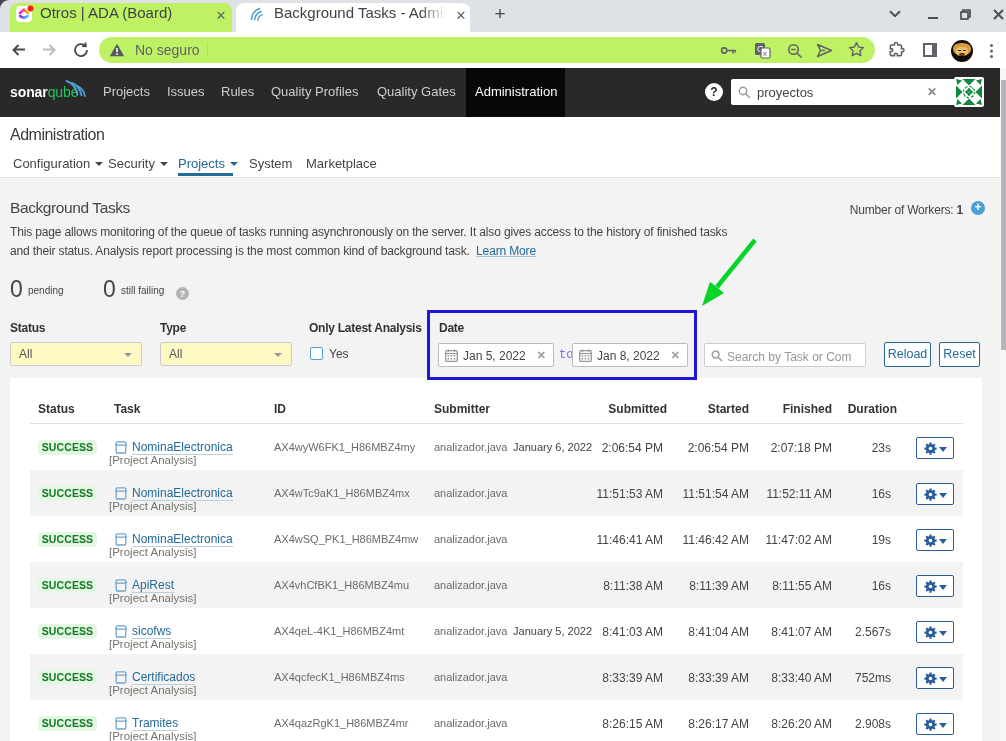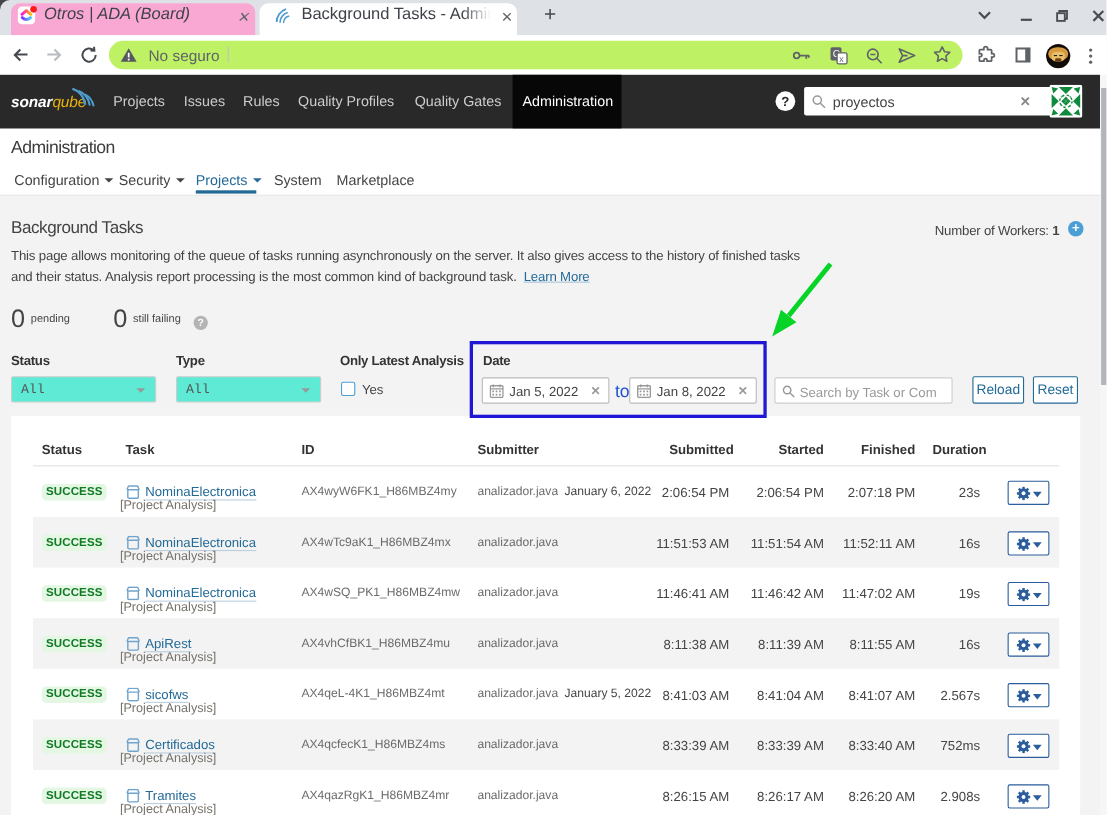--- a/index.html
+++ b/index.html
@@ -3,40 +3,40 @@
 <meta charset="utf-8">
 <style>
 * { margin:0; padding:0; box-sizing:border-box; }
 html,body { width:1006px; height:741px; overflow:hidden; }
 body { font-family:"Liberation Sans", sans-serif; position:relative; background:#fff; }
 .abs { position:absolute; }
 
 
 #frame { left:0; top:0; width:1006px; height:32px; background:#dee1e6; }
 #corner-l { left:0; top:0; }
-#tab1 { left:10px; top:3px; width:222px; height:29px; background:#f9a8d4; border-radius:8px 8px 0 0;font-style:italic; }
+#tab1 { left:10px; top:3px; width:222px; height:29px; background:#bef264; border-radius:8px 8px 0 0; }
 #tab1-title { left:30px; top:1px; font-size:15px; color:#3f4248; }
 #tab1-close { left:204px; top:5.5px; width:14px; height:14px; }
 #tab2 { left:236px; top:3px; width:234px; height:29px; background:#fff; border-radius:8px 8px 0 0; }
 #tab2-title { left:38px; top:0.5px; font-size:15px; color:#3f4248; width:172px; overflow:hidden; white-space:nowrap;
   -webkit-mask-image:linear-gradient(90deg,#000 85%,transparent 100%); }
 .tclose { color:#5f6368; font-size:13px; line-height:14px; text-align:center; width:14px; height:14px; }
 #newtab { left:491px; top:4px; width:18px; height:20px; color:#45494d; font-size:19px; line-height:20px; text-align:center; font-weight:400; }
 
 
 #toolbar { left:0; top:32px; width:1006px; height:36px; background:#fff; }
 #omnibox { left:99px; top:5px; width:776px; height:26px; background:#bef264; border-radius:13px; }
 .navic { top:8px; }
 #urltext { left:118px; top:4.5px; font-size:14px; color:#26282b; white-space:nowrap; }
 #nosec { left:36px; top:5px; font-size:14px; color:#5f6368; }
 
 
 #snav { left:0; top:68px; width:1000px; height:49px; background:#292929; }
 #slogo { left:10px; top:16px; font-size:14px; color:#fff; letter-spacing:-0.1px; }
-#slogo b { font-weight:700;font-style:italic; } #slogo span { font-weight:400; color:#eab308;font-style:italic; }
+#slogo b { font-weight:700; } #slogo span { font-weight:400; color:#22c55e; }
 .sm { top:16px; font-size:13px; color:#cdcdcd; }
 #sadmin { left:466px; top:0; width:99px; height:49px; background:#070707; }
 #sadmin div { position:absolute; left:9px; top:16px; font-size:13px; color:#fff; }
 #shelp { left:705px; top:83px; width:18px; height:18px; background:#fff; border-radius:50%; color:#262626; font-weight:700; font-size:12px; text-align:center; line-height:18px; }
 #ssearch { left:731px; top:79px; width:246px; height:26px; background:#fff; border-radius:2px; }
 #ssearch span { position:absolute; left:26px; top:6px; font-size:13px; color:#444; }
 #ssearch .x { left:196px; top:6px; color:#888; font-size:12px; font-weight:700; }
 #avatar { left:954px; top:77px; width:30px; height:30px; }
 
 
@@ -55,29 +55,29 @@
 #workers b { font-weight:700; }
 #plusicon { left:971px; top:201px; width:14px; height:14px; background:#4b9fd5; border-radius:50%; color:#fff; font-size:12px; line-height:13px; text-align:center; font-weight:700; }
 .para { left:10px; font-size:12px; letter-spacing:-0.15px; color:#444; }
 .link { color:#236a97; text-decoration:underline; text-decoration-color:#a7c4d8; }
 .bignum { font-size:23px; color:#444; font-weight:400; }
 .slabel { font-size:10px; color:#444; }
 #helpq { left:176px; top:287px; width:13px; height:13px; background:#b4b4b4; border-radius:50%; color:#fff; font-size:9.5px; font-weight:700; text-align:center; line-height:13px; }
 
 
 .flabel { top:321px; font-size:12px; letter-spacing:-0.25px; font-weight:700; color:#333; }
-.sel { top:342px; height:24px; background:#5eead4; border:1px solid #cdcdcd; border-radius:2px; font-size:12px; color:#555;font-family:Liberation Mono, monospace; }
+.sel { top:342px; height:24px; background:#fef9c3; border:1px solid #cdcdcd; border-radius:2px; font-size:12px; color:#555; }
 .sel span { position:absolute; left:8px; top:4px; }
 .sel .car { position:absolute; right:9px; top:10px; width:0; height:0; border-left:4px solid transparent; border-right:4px solid transparent; border-top:4px solid #999; }
 #cb { left:310px; top:347px; width:13px; height:13px; border:1px solid #4b9fd5; border-radius:2px; background:#fff; }
 #cb-yes { left:329px; top:347px; font-size:12px; color:#444; }
 .din { top:343px; height:24px; background:#fff; border:1px solid #bbb; border-radius:2px; }
 .din .txt { position:absolute; left:24px; top:5px; font-size:12px; color:#444; }
 .din .x { position:absolute; right:7px; top:5px; color:#999; font-size:11px; font-weight:700; }
-#to { left:559px; top:348px; font-size:16px; color:#1d4ed8; }
+#to { left:559px; top:348px; font-size:12px; color:#8b5cf6;font-family:Liberation Mono, monospace; }
 #tsearch { left:704px; top:343px; width:162px; height:24px; background:#fff; border:1px solid #cdcdcd; border-radius:2px; }
 #tsearch span { position:absolute; left:22px; top:5.5px; font-size:12px; color:#999; }
 .btn { top:342px; height:25px; background:#fff; border:1px solid #236a97; border-radius:2px; color:#236a97; font-size:12.5px; text-align:center; line-height:23px; }
 
 
 #bluebox { left:427px; top:310px; width:270px; height:70px; border:3.5px solid #1f16d6; }
 
 
 #panel { left:10px; top:378px; width:972px; height:363px; background:#fff; }
 .th { top:24px; font-size:12px; font-weight:700; color:#333; }

